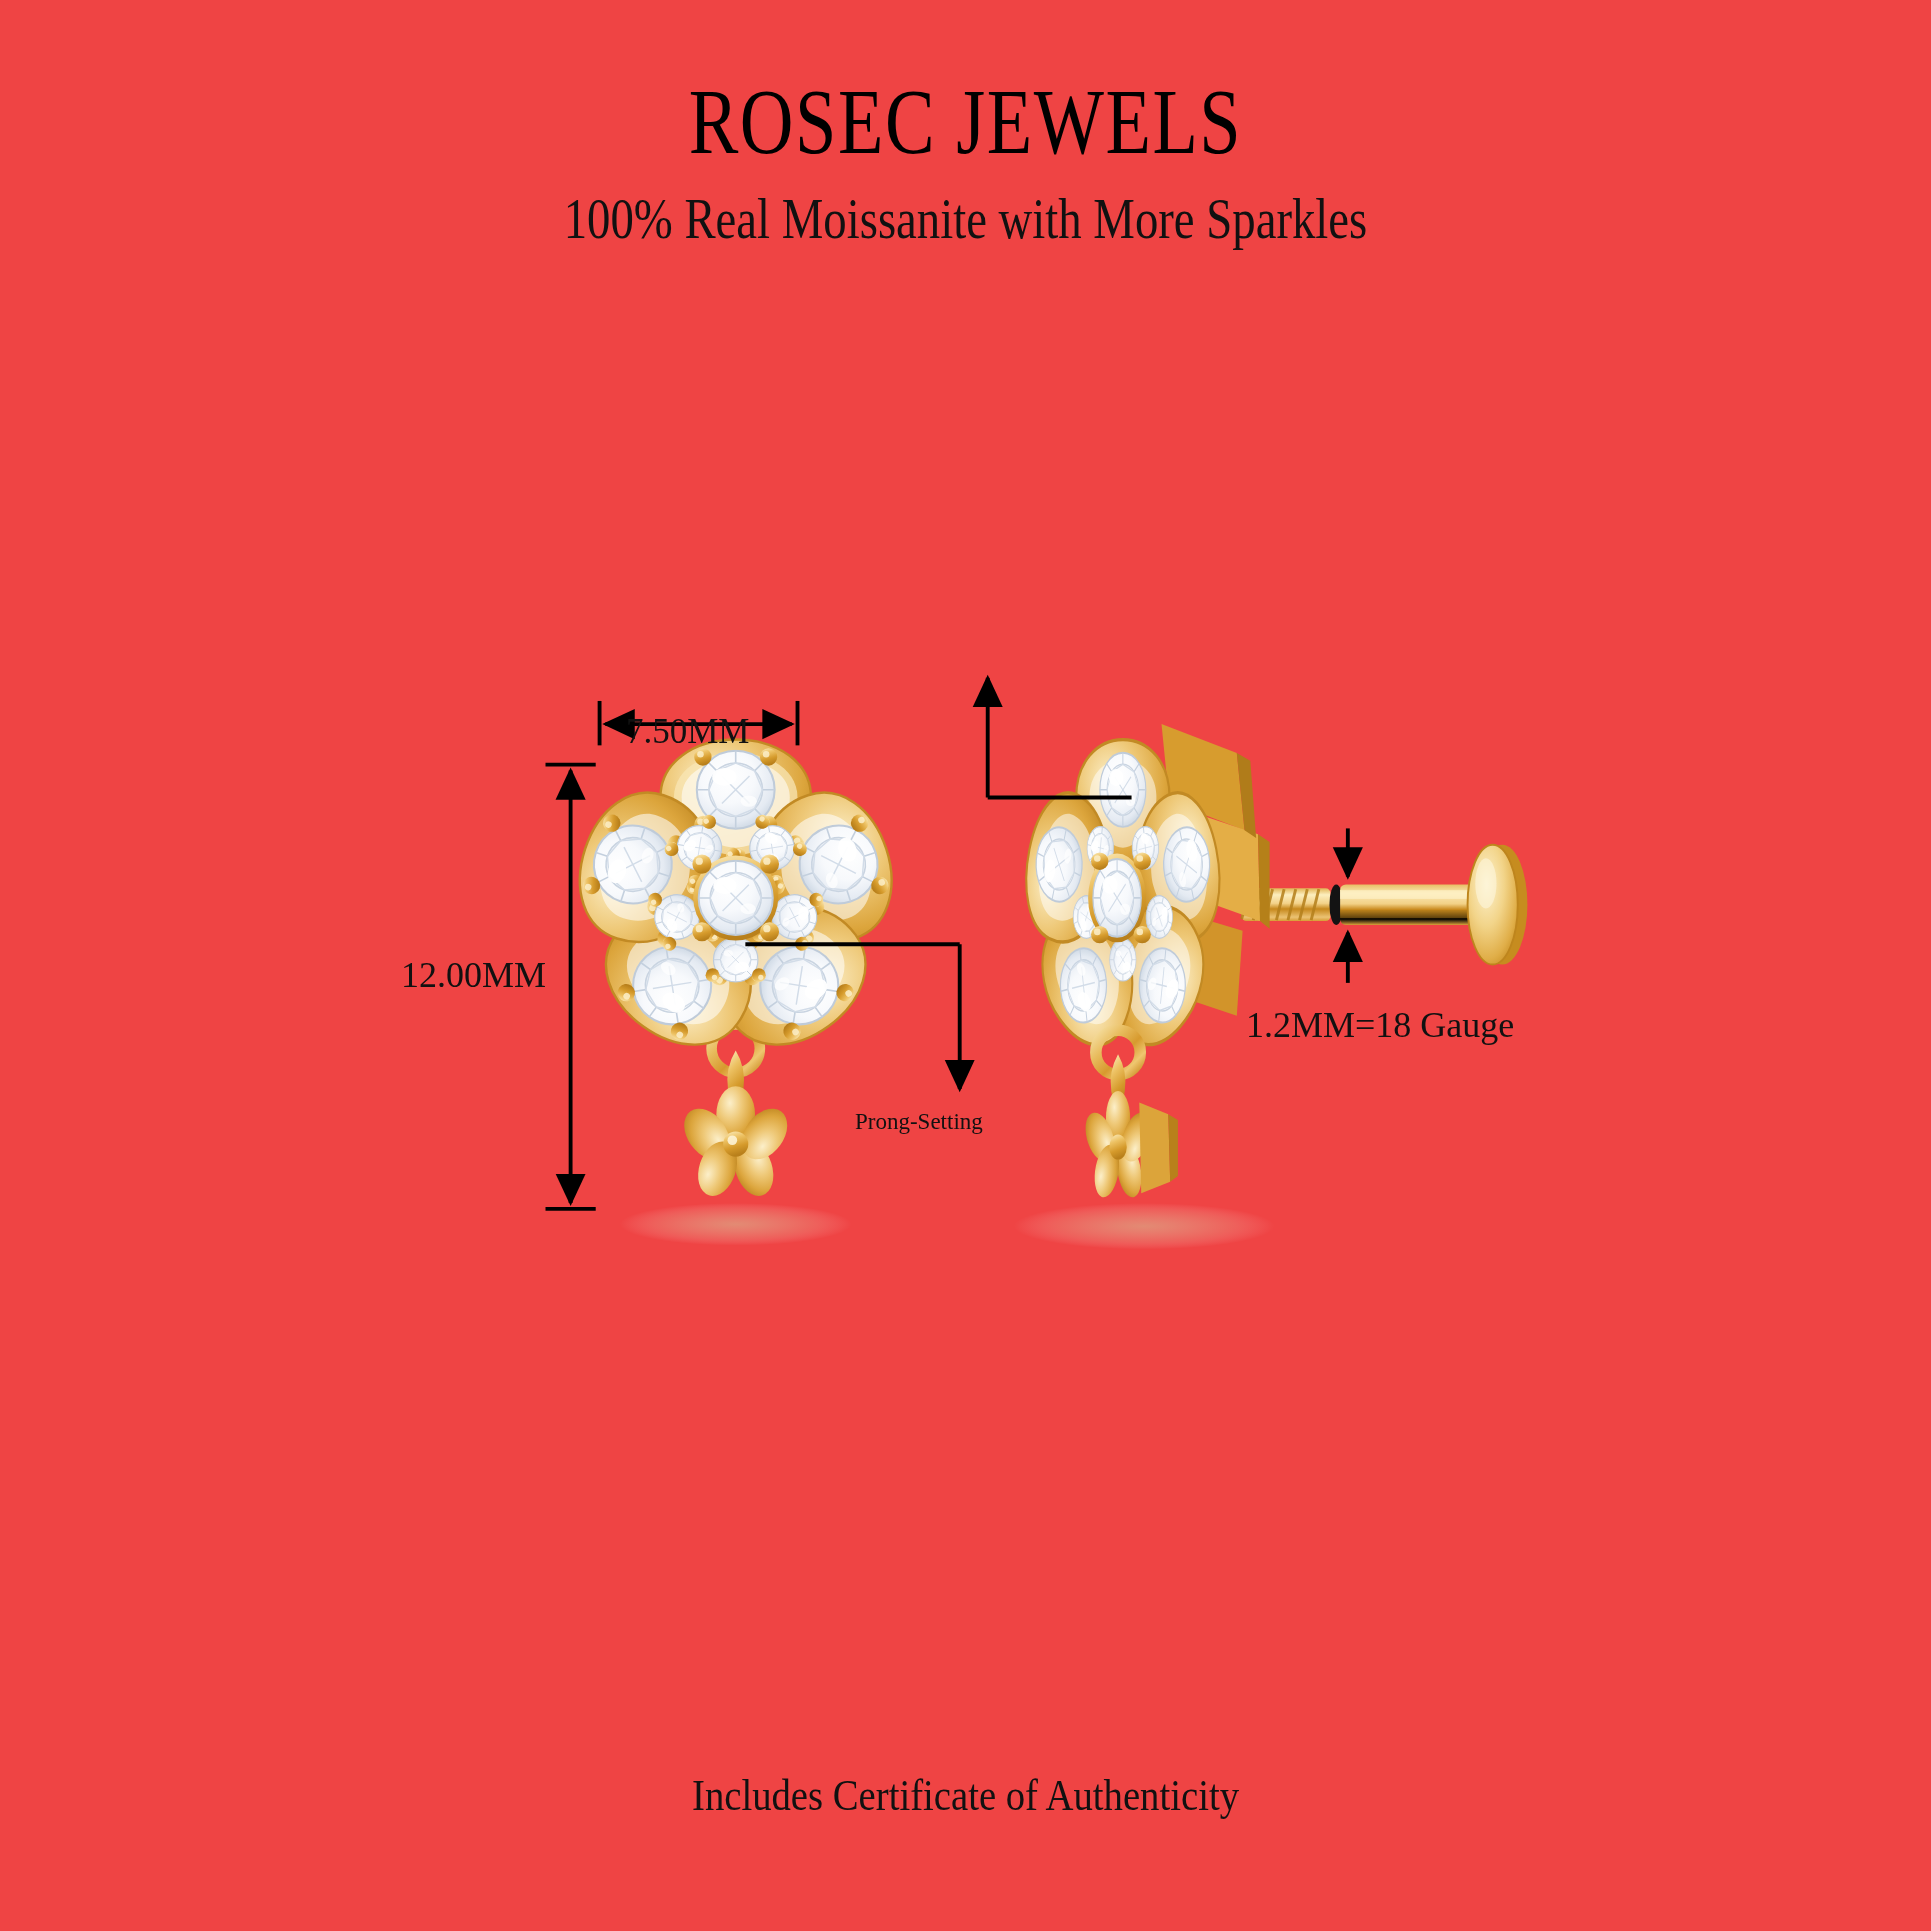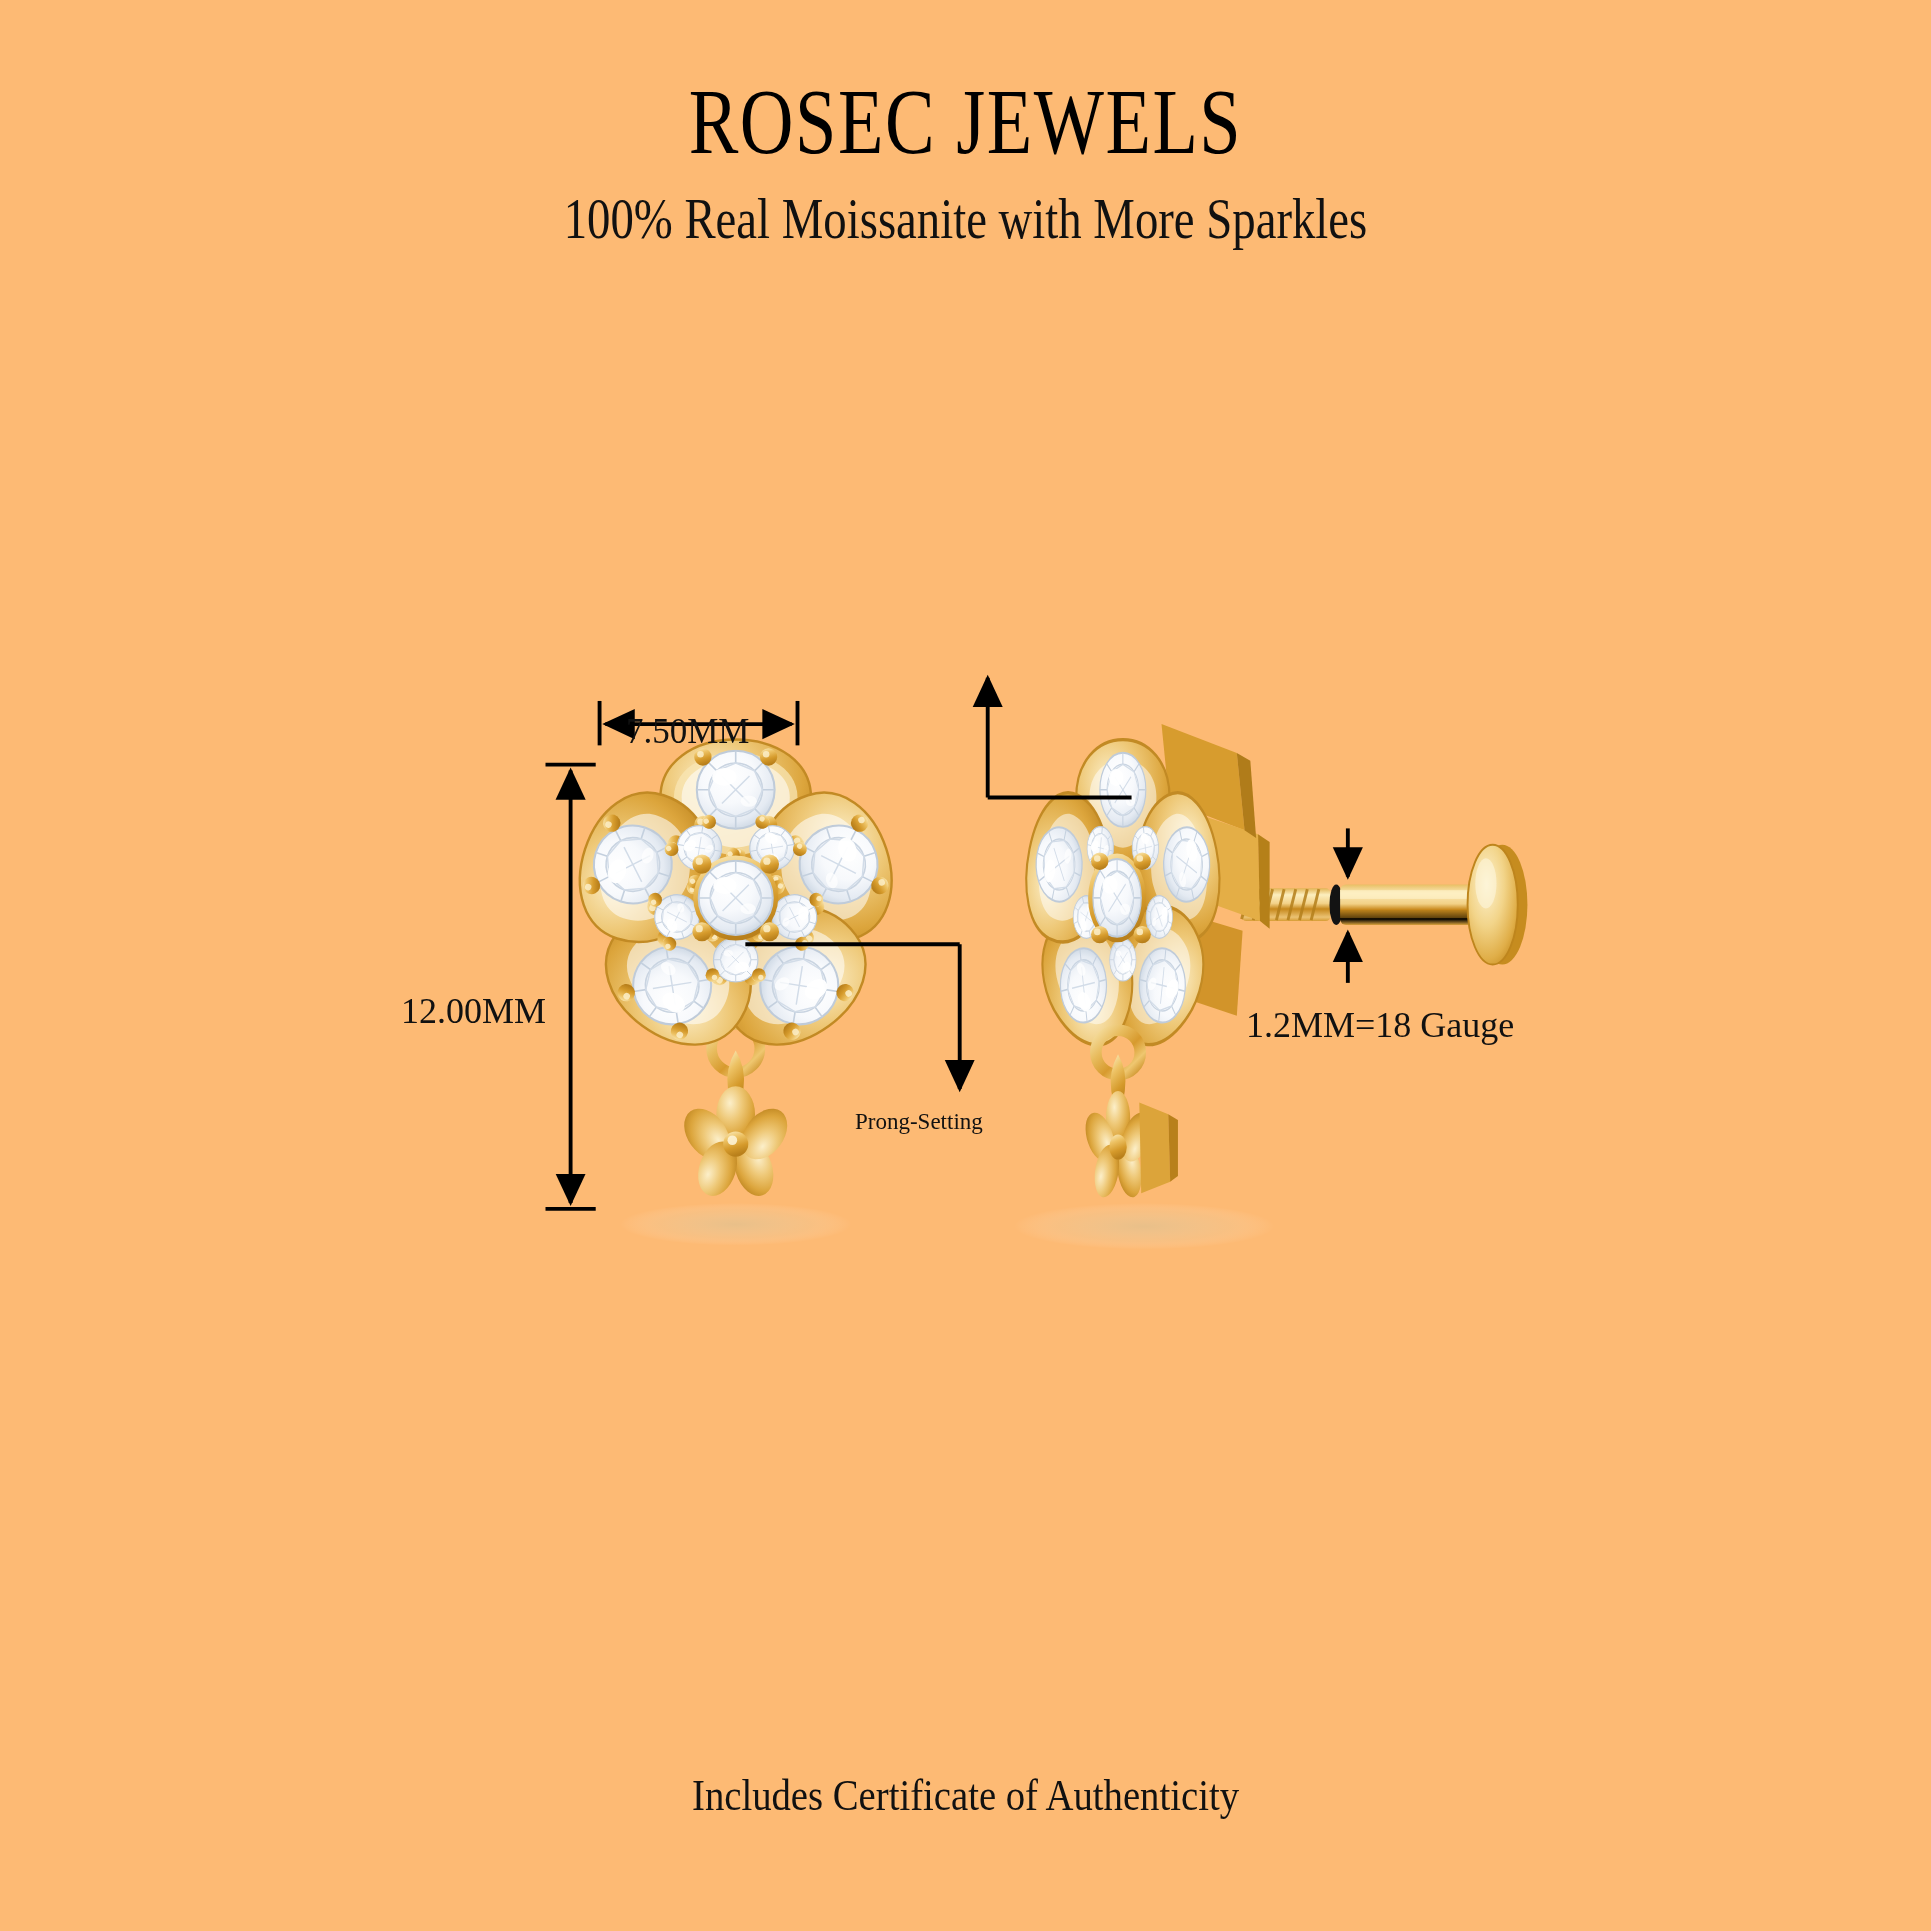--- a/index.html
+++ b/index.html
@@ -12,21 +12,21 @@
     height: 1931px;
     font-family: "Liberation Serif", serif;
     color: #111111;
     overflow: hidden;
     position: relative;
   }
   .page {
     position: relative;
     width: 1931px;
     height: 1931px;
-    background: #fdba74;
+    background: #ef4444;
   }
 
   
   .header {
     position: absolute;
     top: 75px;
     left: 0;
     width: 1931px;
     text-align: center;
   }
@@ -94,21 +94,20 @@
   }
   .anno-width {
     left: 626px;
     top: 711px;
     font-size: 35px;
   }
   .anno-height {
     left: 401px;
     top: 954px;
     font-size: 36px;
-    margin-top: 36px;
   }
   .anno-prong {
     left: 855px;
     top: 1108px;
     font-size: 23px;
   }
   .anno-gauge {
     left: 1246px;
     top: 1004px;
     font-size: 36px;

